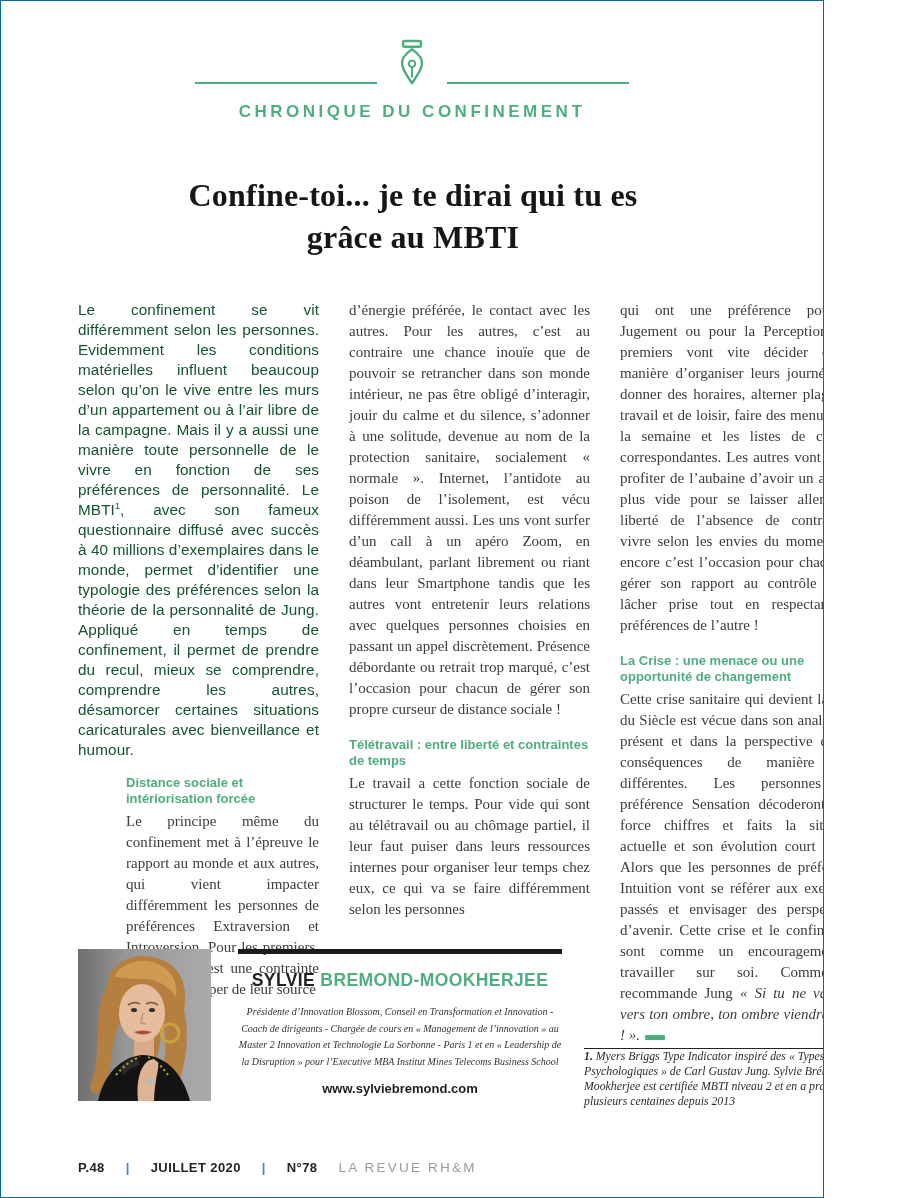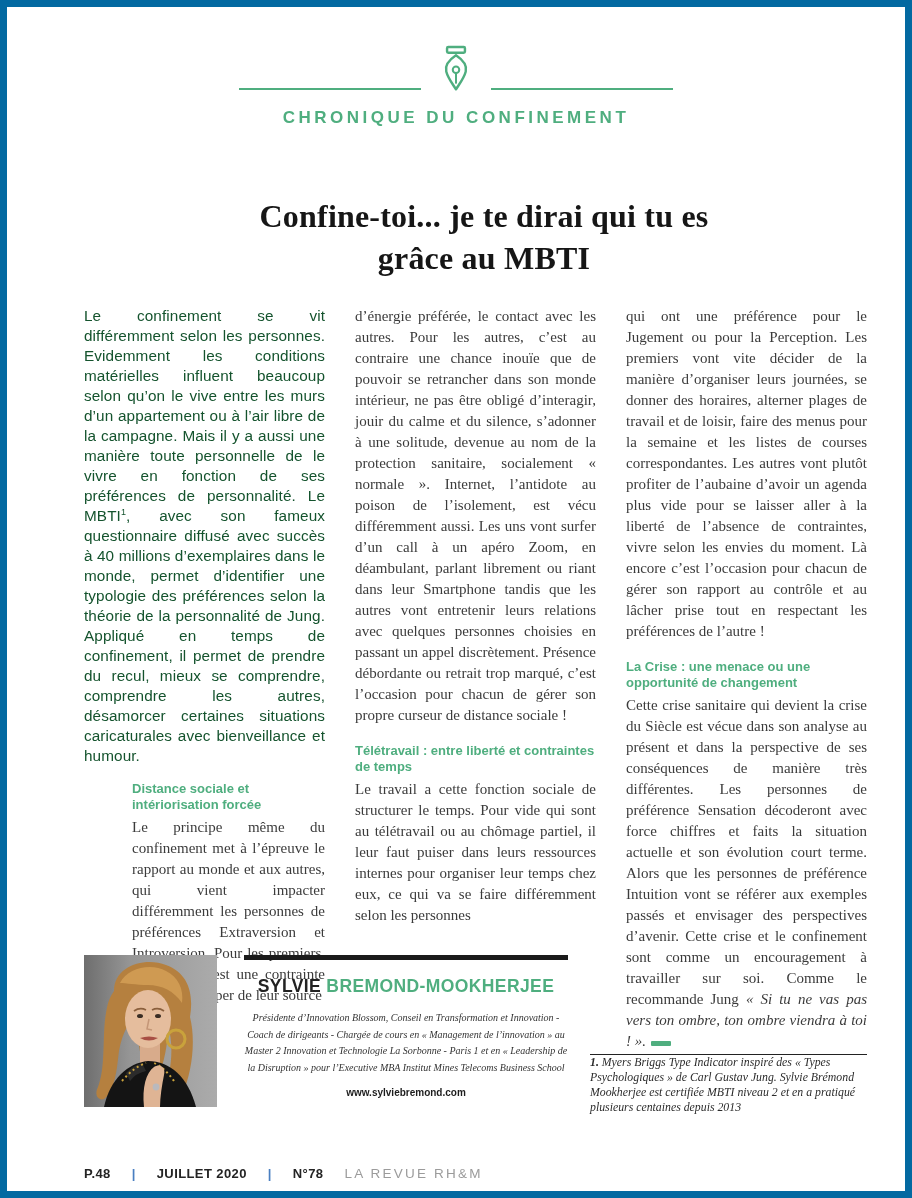--- a/index.html
+++ b/index.html
@@ -1,42 +1,41 @@
 <!DOCTYPE html>
 <html lang="fr"><head>
 <meta charset="utf-8">
 <style>
   html,body{margin:0;padding:0;background:#fff;}
   .page{
     position:relative;
-    width:912px;height:1198px;
+    width:824px;height:1198px;
     background:#ffffff;
     box-sizing:border-box;
-    border:7px solid #0369a1;
+    border:1px solid #0369a1;
     overflow:hidden;
     font-family:"Liberation Sans", sans-serif;
     color:#3b3b3b;
   }
   
   .header{position:absolute;top:36px;left:0;width:100%;}
   .pen-row{width:434px;margin:0 auto;display:flex;align-items:flex-end;}
   .pen-rule{flex:1;height:2px;background:var(--green);margin-bottom:5px;}
   .pen-icon{width:52px;height:52px;margin:0 9px;flex:0 0 auto;}
   .kicker{
     margin-top:13px;text-align:center;
     color:var(--green);font-weight:bold;font-size:17px;letter-spacing:3.5px;
   }
   
   .title{
     position:absolute;top:172px;left:0;width:100%;
-    text-align:center;margin:16px;
+    text-align:center;margin:1px;
     font-family:"Liberation Serif", serif;
     font-weight:bold;font-size:32px;line-height:42px;color:#161616;
     letter-spacing:.2px;
-    padding-left:12px;
   }
   
   .cols{
     position:absolute;top:299px;left:77px;width:783px;
     display:grid;grid-template-columns:1fr 1fr 1fr;column-gap:30px;
   }
   .cols p{margin:0;}
   .intro{
     font-family:"Liberation Sans", sans-serif;
     font-size:15.3px;line-height:20px;color:#14532d;
@@ -67,21 +66,21 @@
   .author-bar{height:5px;background:#1b1b1b;}
   .author-name{
     margin:16px 0 0 0;font-size:17.5px;font-weight:bold;letter-spacing:.4px;
     color:#222;font-family:"Liberation Sans", sans-serif;
   }
   .author-name .last{color:var(--green);}
   .bio{
     margin:13px 0 0 0;font-family:"Liberation Serif", serif;font-style:italic;
     font-size:10px;line-height:16.5px;color:#333;
   }
-  .website{margin-top:11px;font-weight:bold;font-size:10px;color:#1d1d1d;}
+  .website{margin-top:11px;font-weight:bold;font-size:13px;color:#1d1d1d;}
   
   .footnote{
     position:absolute;top:1047px;left:583px;width:277px;
     border-top:1.5px solid #222;padding-top:0;
     font-family:"Liberation Serif", serif;font-style:italic;
     font-size:11.8px;line-height:15px;color:#2c2c2c;
   }
   .footnote p{margin:0;}
   .fn-num{font-weight:bold;}
   

